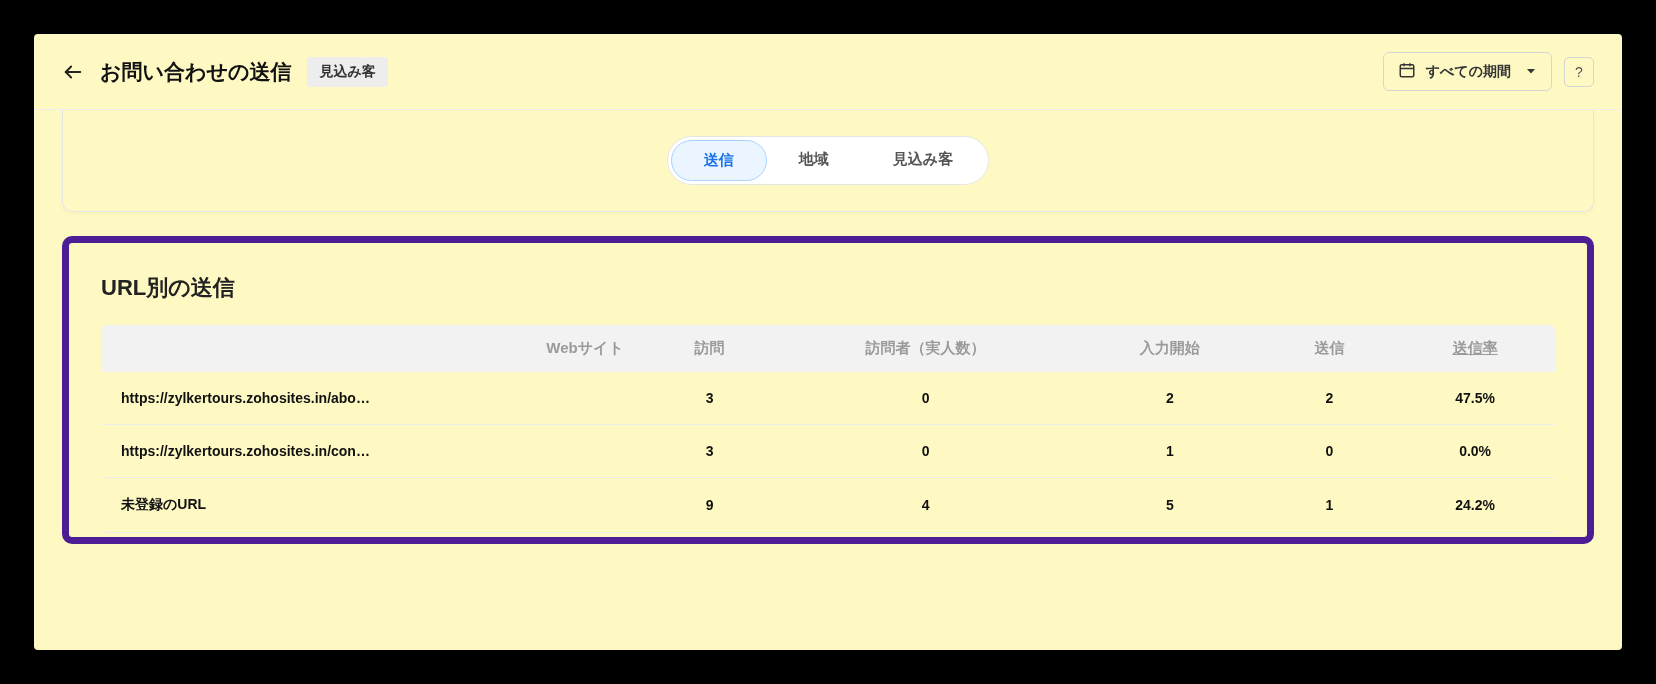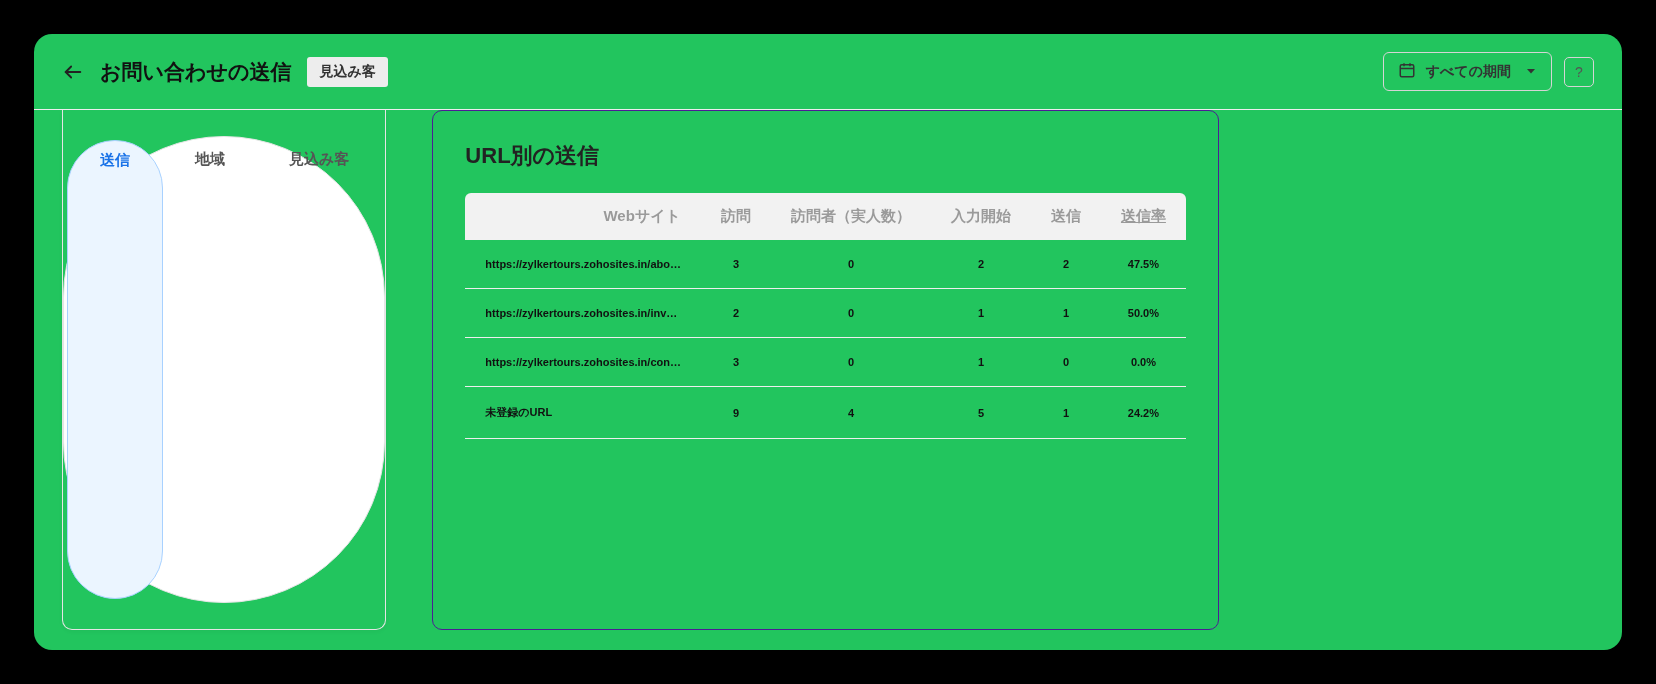--- a/index.html
+++ b/index.html
@@ -4,22 +4,22 @@
   <style>
     * { margin: 0; padding: 0; box-sizing: border-box; }
     body {
       font-family: -apple-system, BlinkMacSystemFont, "Segoe UI", sans-serif;
       background: #000;
       width: 1656px;
       height: 684px;
       padding: 34px;
     }
     .panel {
-      background: #22c55e;
-      border-radius: 18px;
+      background: #fef9c3;
+      border-radius: 4px;
       height: 100%;
       overflow: hidden;
       display: flex;
       flex-direction: column;
       box-shadow: 0 2px 8px rgba(0,0,0,0.15);
     }
     .header {
       display: flex;
       align-items: center;
       padding: 18px 28px;
@@ -74,22 +74,22 @@
       justify-content: center;
       cursor: pointer;
       color: #555;
       font-size: 14px;
     }
     .body-area {
       flex: 1;
       padding: 0 28px 20px;
       overflow: auto;
       display: flex;
-      flex-direction: row;
-      gap: 46px;
+      flex-direction: column;
+      gap: 24px;
     }
     .tabs-card {
       padding: 26px 0;
       display: flex;
       justify-content: center;
       border: 1px solid #e5e5e5;
       border-top: none;
       border-radius: 0 0 10px 10px;
       box-shadow: 0 2px 4px rgba(0,0,0,0.04);
     }
@@ -109,48 +109,48 @@
       color: #555;
       cursor: pointer;
       white-space: nowrap;
     }
     .seg-item.active {
       background: #ebf5ff;
       color: #1a73e8;
       border: 1px solid #a8d1ff;
     }
     .table-card {
-      border: 1px solid #4c1d95;
+      border: 7px solid #4c1d95;
       border-radius: 10px;
-      padding: 30px 32px 14px;
+      padding: 30px 32px 4px;
     }
     .table-title {
       font-size: 22px;
       font-weight: 700;
       color: #222;
       margin-bottom: 22px;
     }
     table {
       width: 100%;
       border-collapse: collapse;
     }
     thead th {
       background: #f2f2f2;
       padding: 14px 20px;
-      text-align: right;
+      text-align: center;
       font-size: 15px;
       font-weight: 700;
       color: #9a9a9a;
     }
     thead th:first-child { text-align: right; border-radius: 6px 0 0 0; }
     thead th:last-child { border-radius: 0 6px 0 0; text-decoration: underline; }
     tbody td {
       padding: 18px 20px;
       text-align: center;
-      font-size: 11px;
+      font-size: 14px;
       font-weight: 700;
       color: #111;
       border-bottom: 1px solid #eee;
     }
     tbody td:first-child {
       text-align: left;
       max-width: 320px;
       overflow: hidden;
       text-overflow: ellipsis;
       white-space: nowrap;
@@ -221,28 +221,20 @@
         <tbody>
           <tr>
             <td>https://zylkertours.zohosites.in/abo…</td>
             <td>3</td>
             <td>0</td>
             <td>2</td>
             <td>2</td>
             <td>47.5%</td>
           </tr>
           <tr>
-            <td>https://zylkertours.zohosites.in/inv…</td>
-            <td>2</td>
-            <td>0</td>
-            <td>1</td>
-            <td>1</td>
-            <td>50.0%</td>
-          </tr>
-          <tr>
             <td>https://zylkertours.zohosites.in/con…</td>
             <td>3</td>
             <td>0</td>
             <td>1</td>
             <td>0</td>
             <td>0.0%</td>
           </tr>
           <tr>
             <td>未登録のURL</td>
             <td>9</td>

